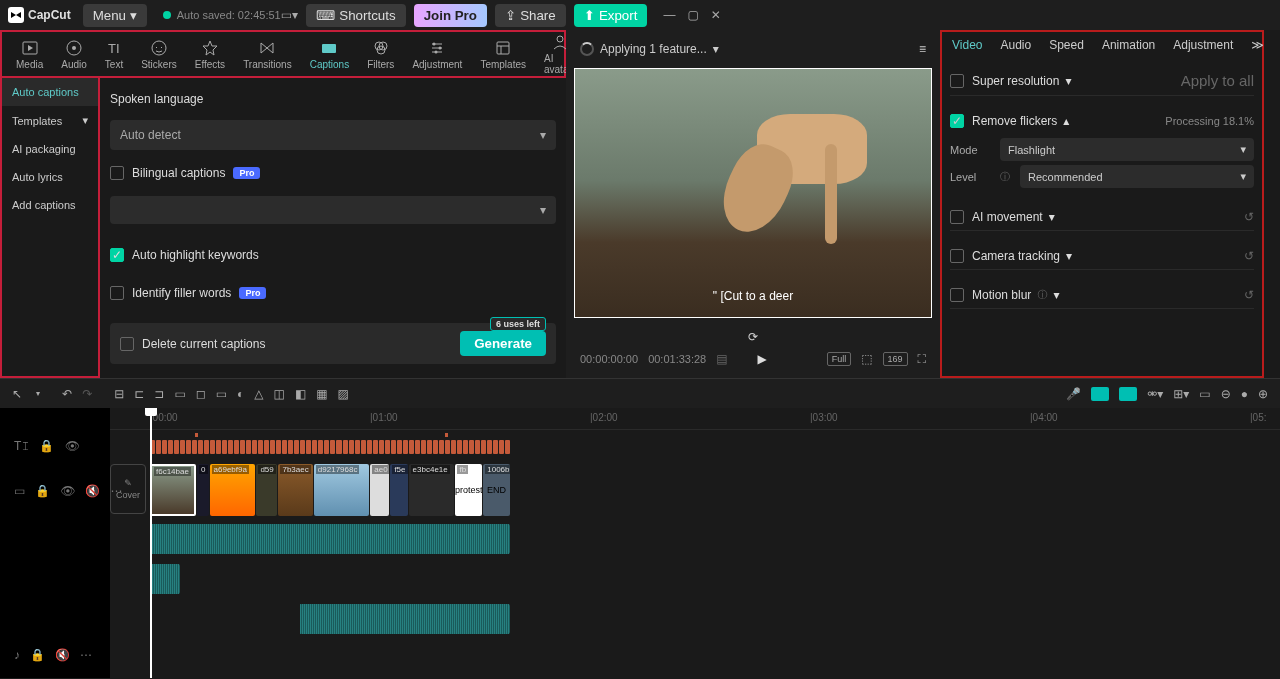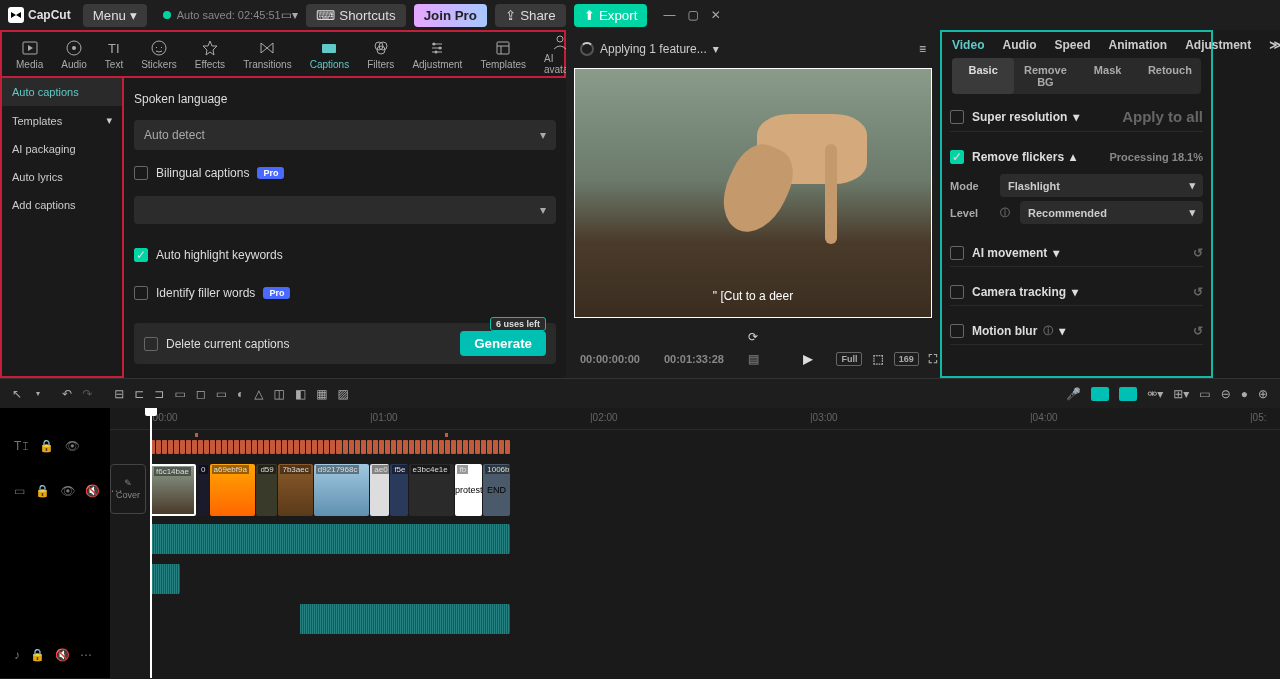--- a/index.html
+++ b/index.html
@@ -18,21 +18,21 @@
 
 .main-row { display: flex; height: 348px; }
 
 .left-panel { width: 566px; display: flex; flex-direction: column; }
 .toolbar-tabs { height: 48px; border: 2px solid #c41e3a; display: flex; align-items: center; gap: 18px; padding: 0 14px; }
 .ttab { display: flex; flex-direction: column; align-items: center; gap: 2px; color: #aaa; cursor: pointer; font-size: 10px; }
 .ttab.active { color: #5fcac8; }
 .ttab-icon { width: 18px; height: 18px; display: flex; align-items: center; justify-content: center; }
 
 .captions-row { display: flex; flex: 1; }
-.sidebar { width: 124px; border: 2px solid #c41e3a; border-top: none; }
+.sidebar { width: 100px; border: 2px solid #c41e3a; border-top: none; }
 .sidebar-item { padding: 8px 10px; color: #ccc; cursor: pointer; font-size: 11px; display: flex; align-items: center; justify-content: space-between; }
 .sidebar-item.active { color: #5fcac8; background: #2a2a2a; }
 
 .captions-body { flex: 1; padding: 14px 10px; display: flex; flex-direction: column; gap: 16px; }
 .cb-label { color: #ddd; font-size: 12px; margin-bottom: 14px; }
 .select { background: #2c2c2c; color: #aaa; padding: 8px 10px; border-radius: 4px; display: flex; justify-content: space-between; align-items: center; cursor: pointer; }
 .opt-row { display: flex; align-items: center; gap: 8px; color: #ddd; font-size: 12px; }
 .checkbox { width: 14px; height: 14px; border: 1px solid #666; border-radius: 2px; display: inline-flex; align-items: center; justify-content: center; }
 .checkbox.checked { background: #00d4a4; border-color: #00d4a4; }
 .pro-badge { background: #4a6aff; color: #fff; font-size: 9px; padding: 1px 6px; border-radius: 3px; font-weight: 600; }
@@ -44,26 +44,26 @@
 .preview-header { display: flex; align-items: center; gap: 6px; padding: 4px 6px; color: #ccc; font-size: 12px; }
 .spinner { width: 14px; height: 14px; border: 2px solid #555; border-top-color: #ccc; border-radius: 50%; }
 .preview-video { flex: 1; background: #000; margin: 8px 0; position: relative; border: 1px solid #fff; display: flex; align-items: center; justify-content: center; }
 .deer-scene { width: 100%; height: 100%; background: linear-gradient(#8a9b8a 0%, #6b7a6b 45%, #4a3a2a 70%, #3a2d20 100%); position: relative; overflow: hidden; }
 .deer { position: absolute; right: 18%; top: 18%; width: 150px; height: 140px; }
 .deer-head { width: 60px; height: 90px; background: #c49a6c; border-radius: 40% 40% 50% 50%; transform: rotate(25deg); position: absolute; top: 30px; left: 10px; }
 .deer-body { width: 110px; height: 70px; background: #d4aa7c; border-radius: 30%; position: absolute; top: 0; right: 0; }
 .deer-leg { width: 12px; height: 100px; background: #c49a6c; position: absolute; top: 30px; right: 30px; border-radius: 6px; }
 .caption-text { position: absolute; bottom: 14px; left: 50%; transform: translateX(-50%); color: #fff; font-size: 12px; text-align: center; }
 .refresh-icon { text-align: center; padding: 4px; }
-.preview-controls { display: flex; align-items: center; gap: 24px; padding: 4px 6px; font-weight: bold; }
+.preview-controls { display: flex; align-items: center; gap: 10px; padding: 4px 6px; }
 .pc-time { color: #888; font-size: 11px; }
 .pc-right { margin-left: auto; display: flex; gap: 10px; align-items: center; color: #aaa; }
 .pc-box { border: 1px solid #666; padding: 1px 4px; border-radius: 2px; font-size: 9px; }
 
-.right-panel { width: 273px; border: 2px solid #14b8a6; display: flex; flex-direction: column; font-weight: bold; }
+.right-panel { width: 324px; border: 2px solid #b91c1c; display: flex; flex-direction: column; }
 .rp-tabs { display: flex; padding: 6px 10px; gap: 18px; align-items: center; font-size: 12px; }
 .rp-tab { color: #ccc; cursor: pointer; }
 .rp-tab.active { color: #5fcac8; }
 .rp-subtabs { display: flex; background: #2a2a2a; margin: 0 10px; border-radius: 4px; }
 .rp-subtab { flex: 1; text-align: center; padding: 6px; color: #aaa; cursor: pointer; font-size: 11px; }
 .rp-subtab.active { background: #3a3a3a; color: #ddd; border-radius: 4px; }
 .rp-body { padding: 8px; display: flex; flex-direction: column; gap: 12px; }
 .rp-row { display: flex; align-items: center; gap: 8px; padding: 6px 0; border-bottom: 1px solid #2a2a2a; }
 .rp-row .rp-title { flex: 1; color: #ddd; font-size: 12px; display: flex; align-items: center; gap: 6px; }
 .apply-all { color: #666; font-size: 15px; }
@@ -346,26 +346,20 @@
 
   <div class="right-panel">
     <div class="rp-tabs">
       <span class="rp-tab active">Video</span>
       <span class="rp-tab">Audio</span>
       <span class="rp-tab">Speed</span>
       <span class="rp-tab">Animation</span>
       <span class="rp-tab">Adjustment</span>
       <span>≫</span>
     </div>
-    <div class="rp-subtabs">
-      <span class="rp-subtab active">Basic</span>
-      <span class="rp-subtab">Remove BG</span>
-      <span class="rp-subtab">Mask</span>
-      <span class="rp-subtab">Retouch</span>
-    </div>
     <div class="rp-body">
       <div class="rp-row">
         <span class="checkbox"></span>
         <span class="rp-title">
             <span>Super resolution</span> 
             <span>▾</span>
           </span>
         <span class="apply-all">Apply to all</span>
       </div>
       <div>

